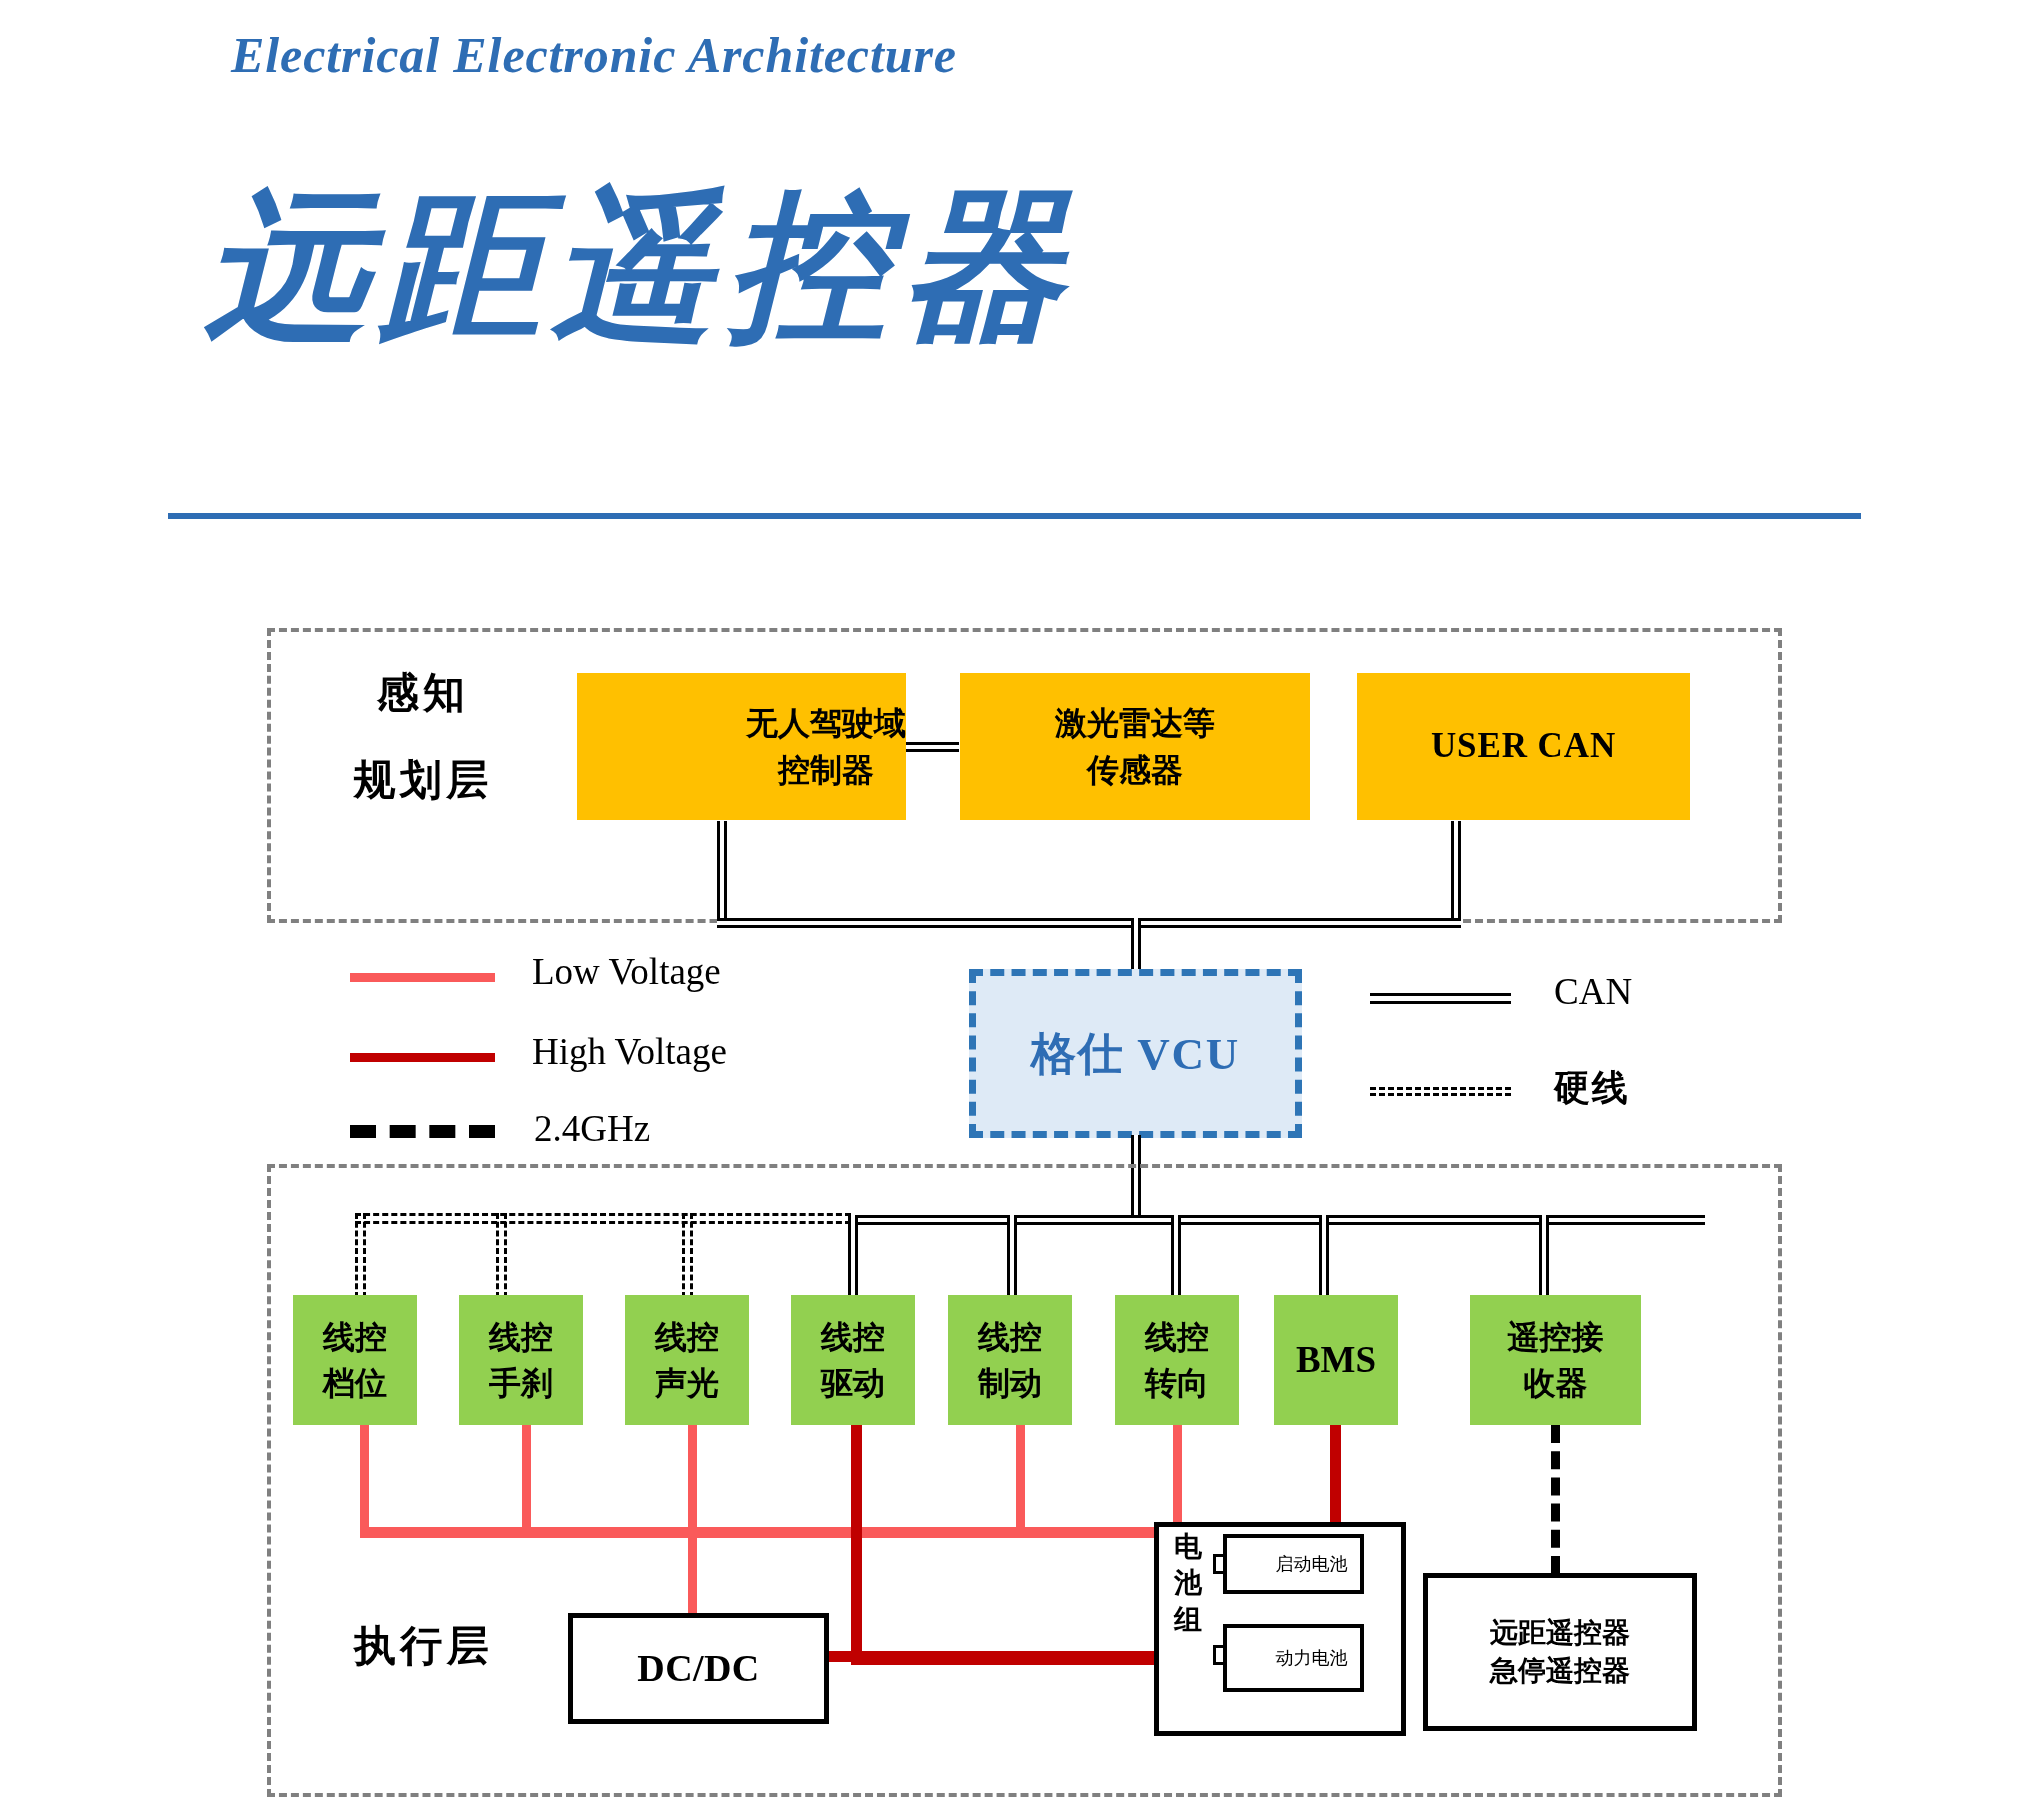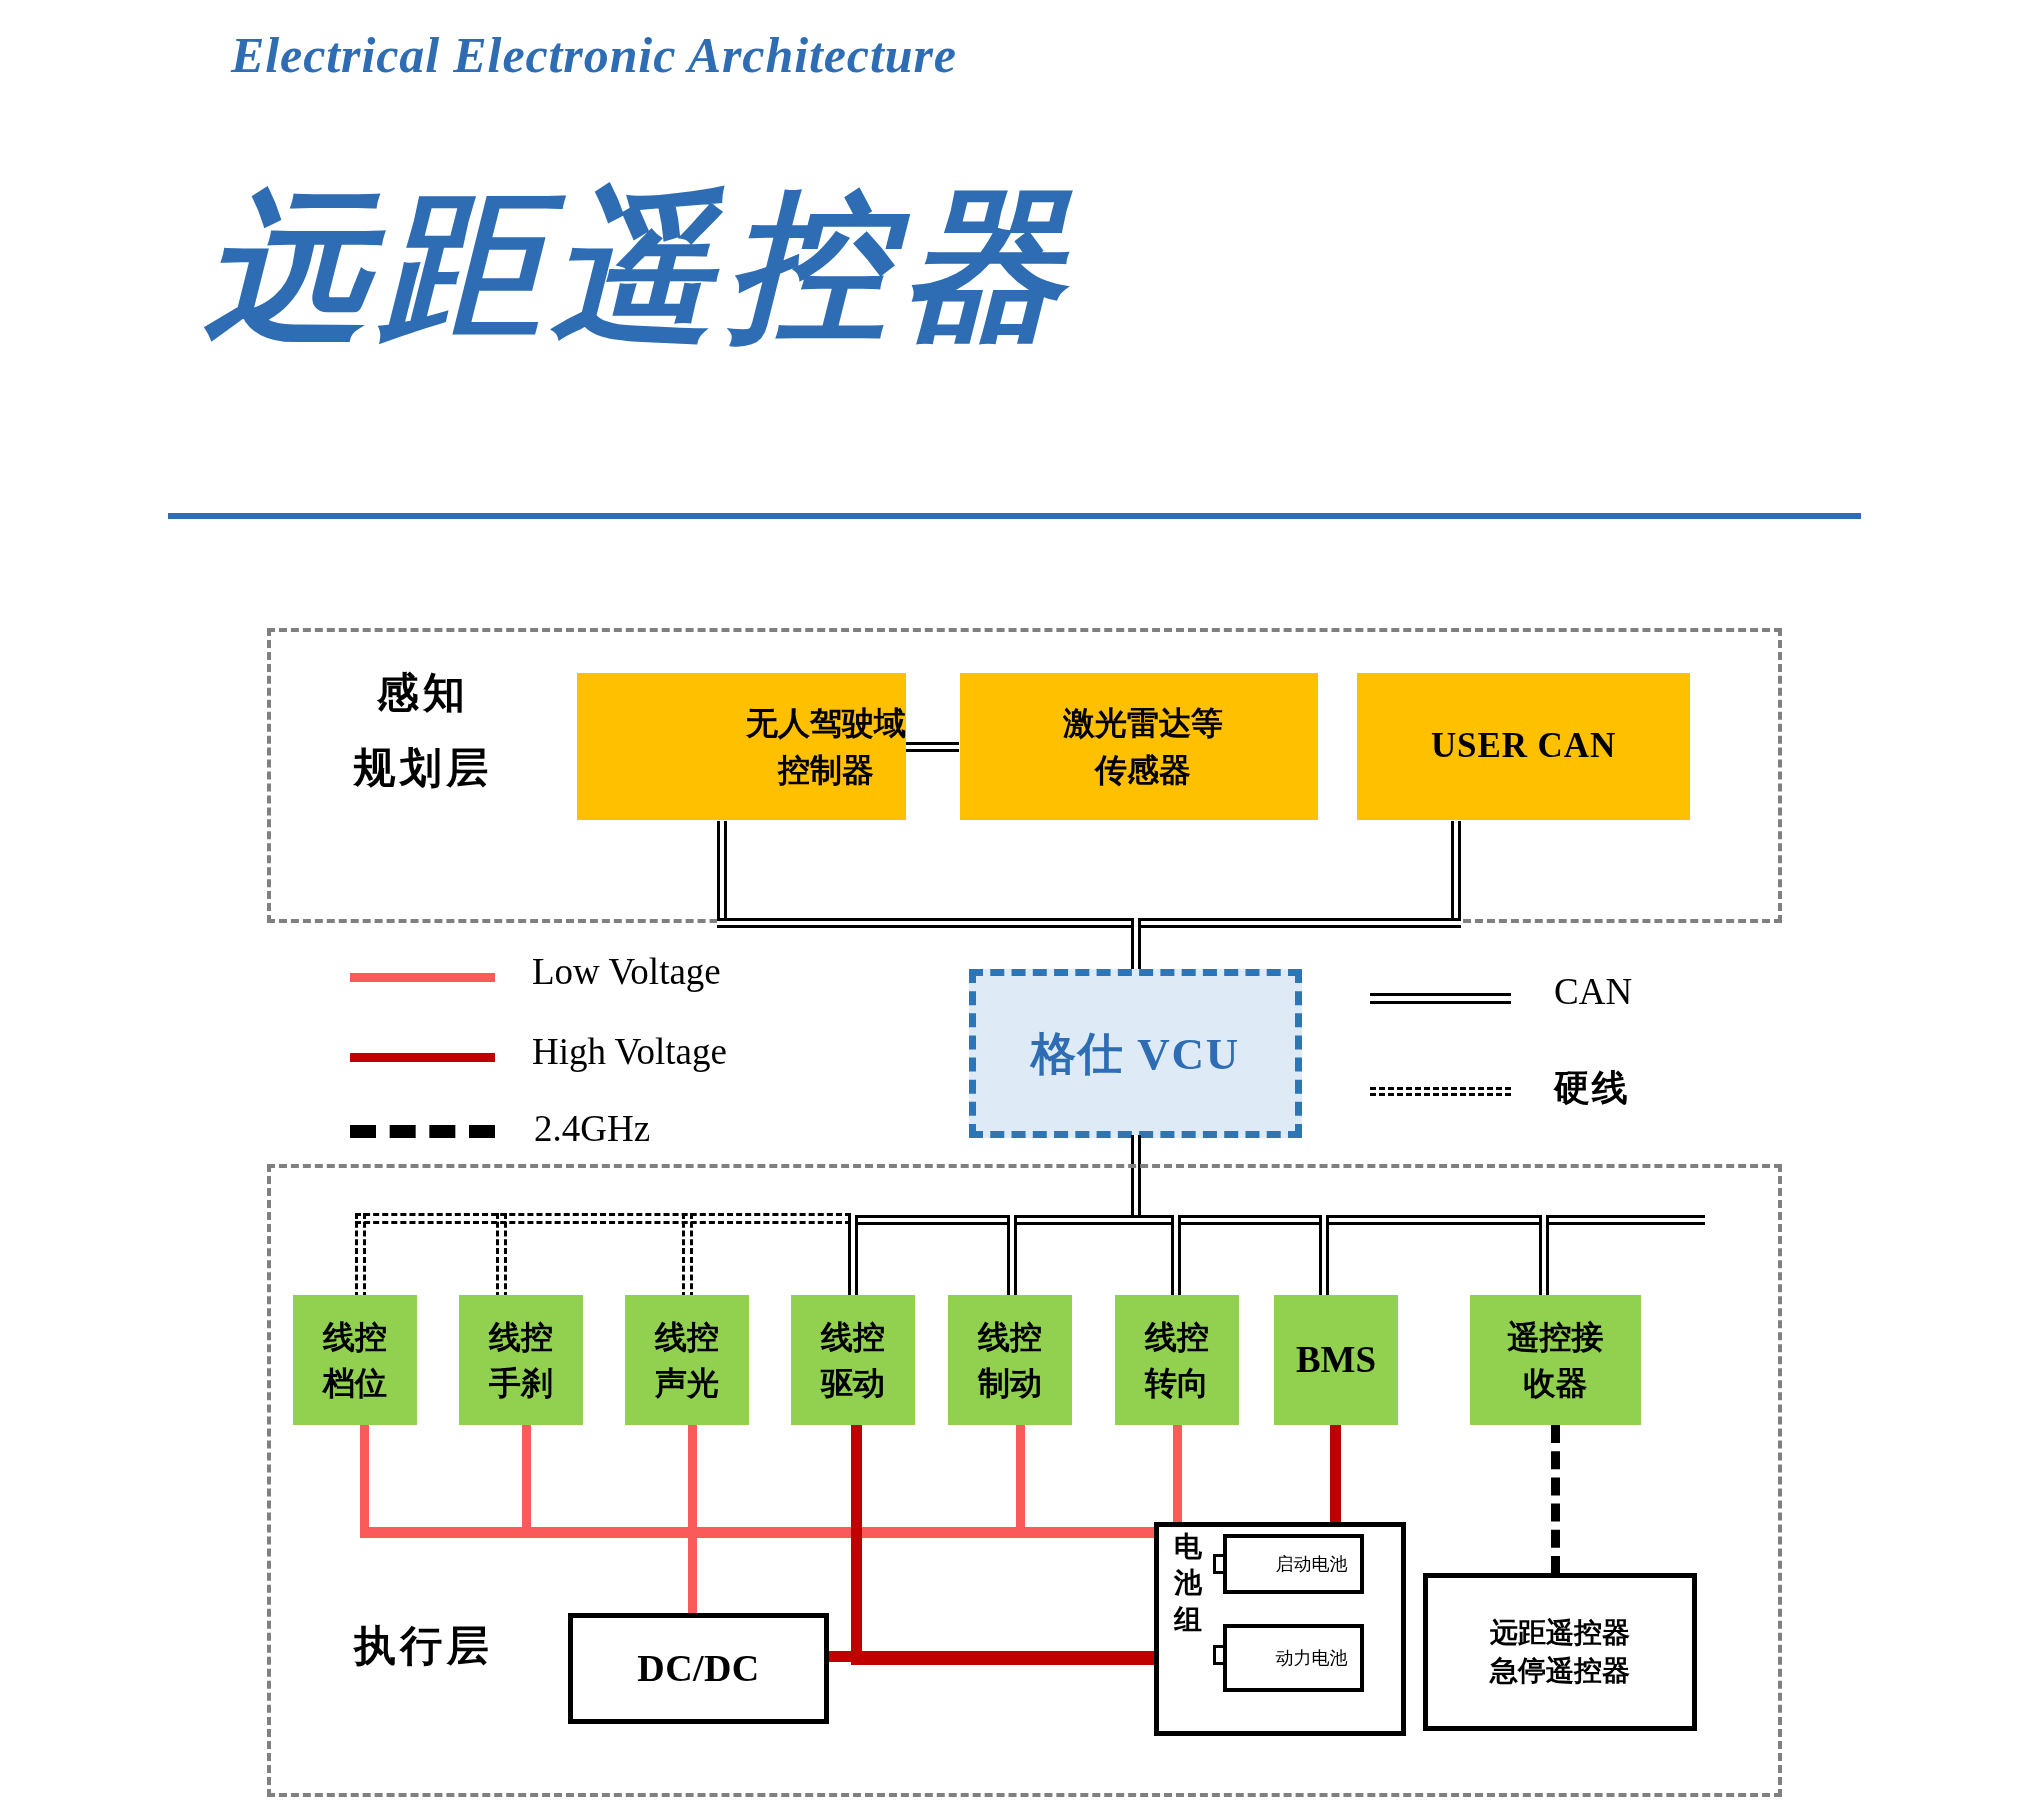--- a/index.html
+++ b/index.html
@@ -37,34 +37,34 @@
   #layer-perception{ left:267px; top:628px; width:1515px; height:295px; }
   #layer-exec{ left:267px; top:1164px; width:1515px; height:633px; }
 
   .layer-label{
     font-family:"DejaVu Sans","Liberation Sans",sans-serif;
     font-weight:bold; color:#000; text-align:center;
     font-size:42px; line-height:1.05; white-space:nowrap;
   }
   #label-perception{ left:333px; top:671px; width:180px; }
   #label-perception div{ letter-spacing:4.3px; }
-  #label-perception .l2{ margin-top:31px; }
+  #label-perception .l2{ margin-top:43px; }
   #label-exec{ left:325px; top:1624px; width:197px; font-size:42px; letter-spacing:4.3px;}
 
   
   .box-orange{
     background:#FFC000;
     display:flex; align-items:center; justify-content:center;
     text-align:center;
     font-family:"DejaVu Sans","Liberation Sans",sans-serif;
     font-weight:bold; color:#000;
     font-size:32px; line-height:1.45;
   }
   #ob-0{ left:577px; top:673px; width:329px; height:147px;justify-content:flex-end; }
-  #ob-1{ left:960px; top:673px; width:350px; height:147px;padding-left:8px; }
+  #ob-1{ left:960px; top:673px; width:350px; height:147px; }
   #ob-2{ left:1357px; top:673px; width:333px; height:147px; }
   #ob-2 .lbl{ font-family:"Liberation Serif","DejaVu Serif",serif; font-size:35px; letter-spacing:0.9px;}
 
   
   .box-green{
     background:#92D050;
     display:flex; align-items:center; justify-content:center;
     text-align:center;
     font-family:"DejaVu Sans","Liberation Sans",sans-serif;
     font-weight:bold; color:#000;

